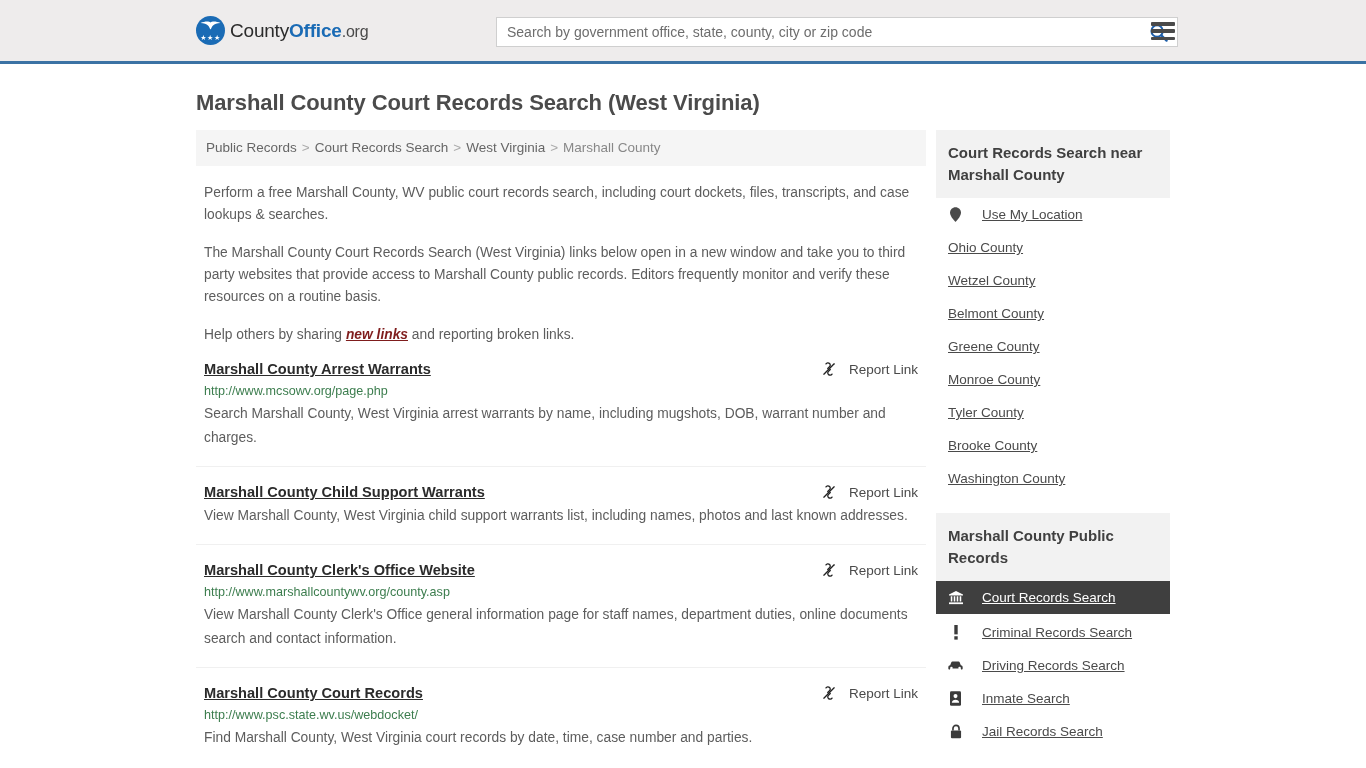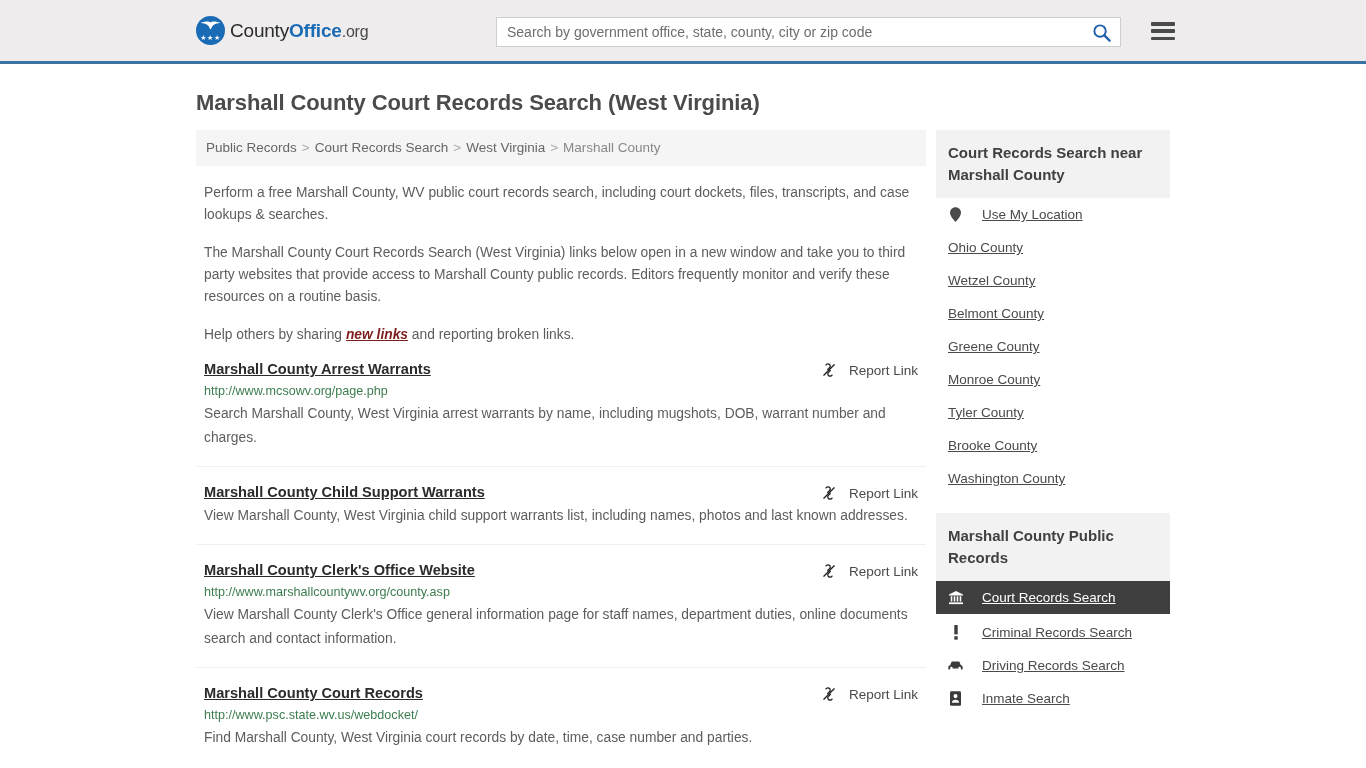--- a/index.html
+++ b/index.html
@@ -56,21 +56,21 @@
     white-space: nowrap;
   }
   .brand-text .c1 { color: #2b2b2b; font-weight: 400; }
   .brand-text .c2 { color: #1a6bb5; font-weight: 700; }
   .brand-text .c3 { color: #4a4a4a; font-weight: 400; font-size: 16px; }
 
   .search-wrap {
     position: absolute;
     left: 496px;
     top: 17px;
-    width: 625px;
+    width: 682px;
     height: 30px;
     display: flex;
     align-items: center;
     background: #ffffff;
     border: 1px solid #cfcfcf;
   }
   .search-input {
     flex: 1 1 auto;
     height: 100%;
     border: none;
@@ -163,21 +163,21 @@
   
   .results { margin-top: 14px; }
   .result {
     padding: 0 8px 16px 8px;
     border-bottom: 1px solid #f0f0f0;
     margin-bottom: 16px;
   }
   .result:last-child { border-bottom: none; }
   .result-head {
     display: flex;
-    align-items: center;
+    align-items: flex-start;
     justify-content: space-between;
   }
   .result-title {
     font-size: 14.6px;
     font-weight: bold;
     color: #2b2b2b;
     text-decoration: underline;
     cursor: pointer;
     line-height: 19px;
   }
@@ -439,17 +439,26 @@
             <li class="side-item">
               <span class="side-ico">
                 <svg width="11" height="15" viewBox="0 0 12 16">
                   <rect x="0" y="0" width="12" height="16" rx="1.4" fill="currentColor"></rect>
                   <circle cx="6" cy="5.4" r="2.2" fill="#fff"></circle>
                   <path d="M2 12.6c0-2.1 1.8-3.2 4-3.2s4 1.1 4 3.2z" fill="#fff"></path>
                 </svg>
               </span>
               <a href="#">Inmate Search</a>
             </li>
+            <li class="side-item">
+              <span class="side-ico">
+                <svg width="12" height="15" viewBox="0 0 13 16">
+                  <path d="M3.2 7V4.7a3.3 3.3 0 0 1 6.6 0V7" fill="none" stroke="currentColor" stroke-width="1.8"></path>
+                  <rect x="1" y="6.8" width="11" height="8.6" rx="1.2" fill="currentColor"></rect>
+                </svg>
+              </span>
+              <a href="#">Jail Records Search</a>
+            </li>
           </ul>
       </div>
     </div>
   </div>
 </div>
 
 </body></html>

